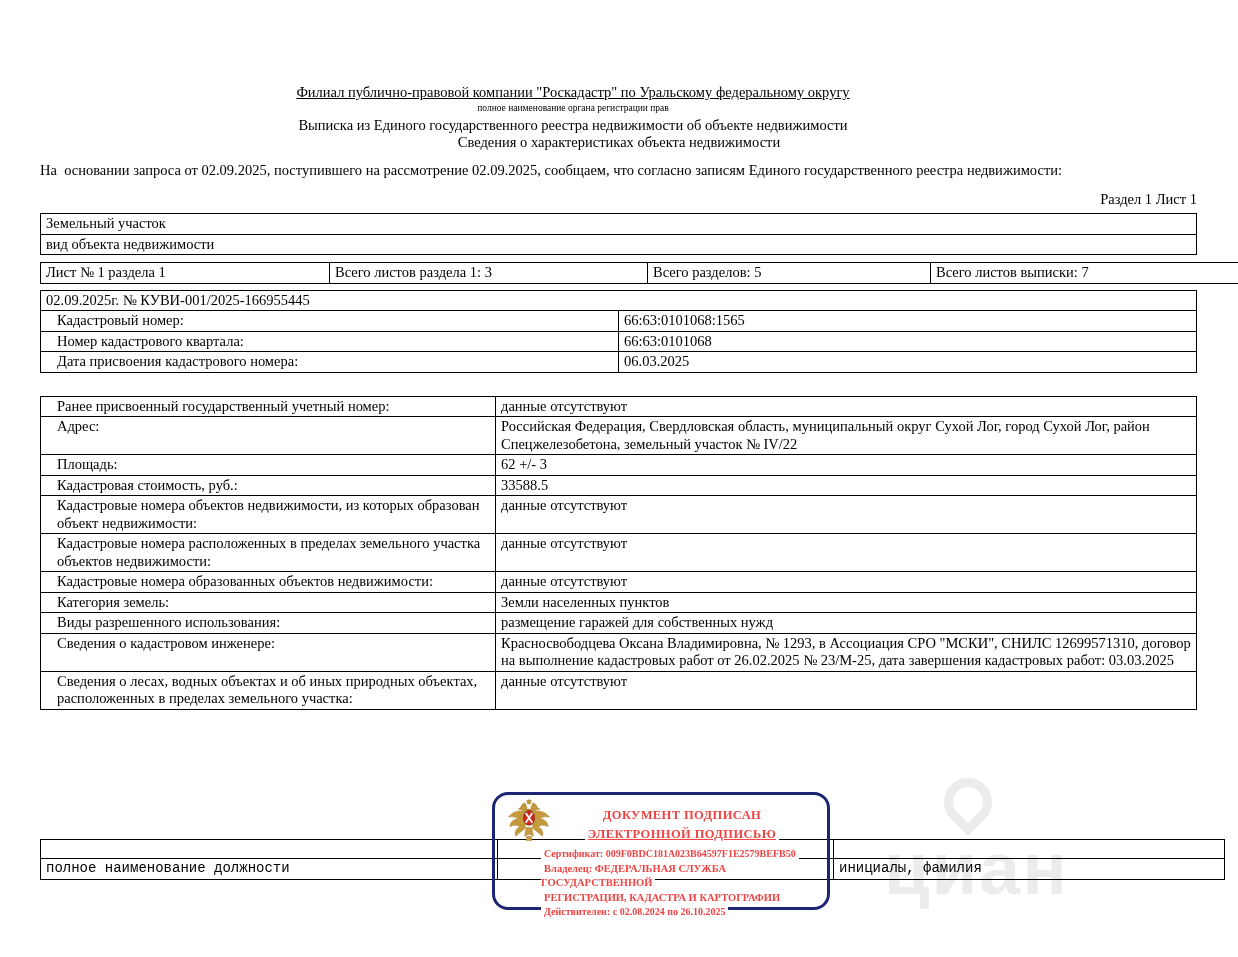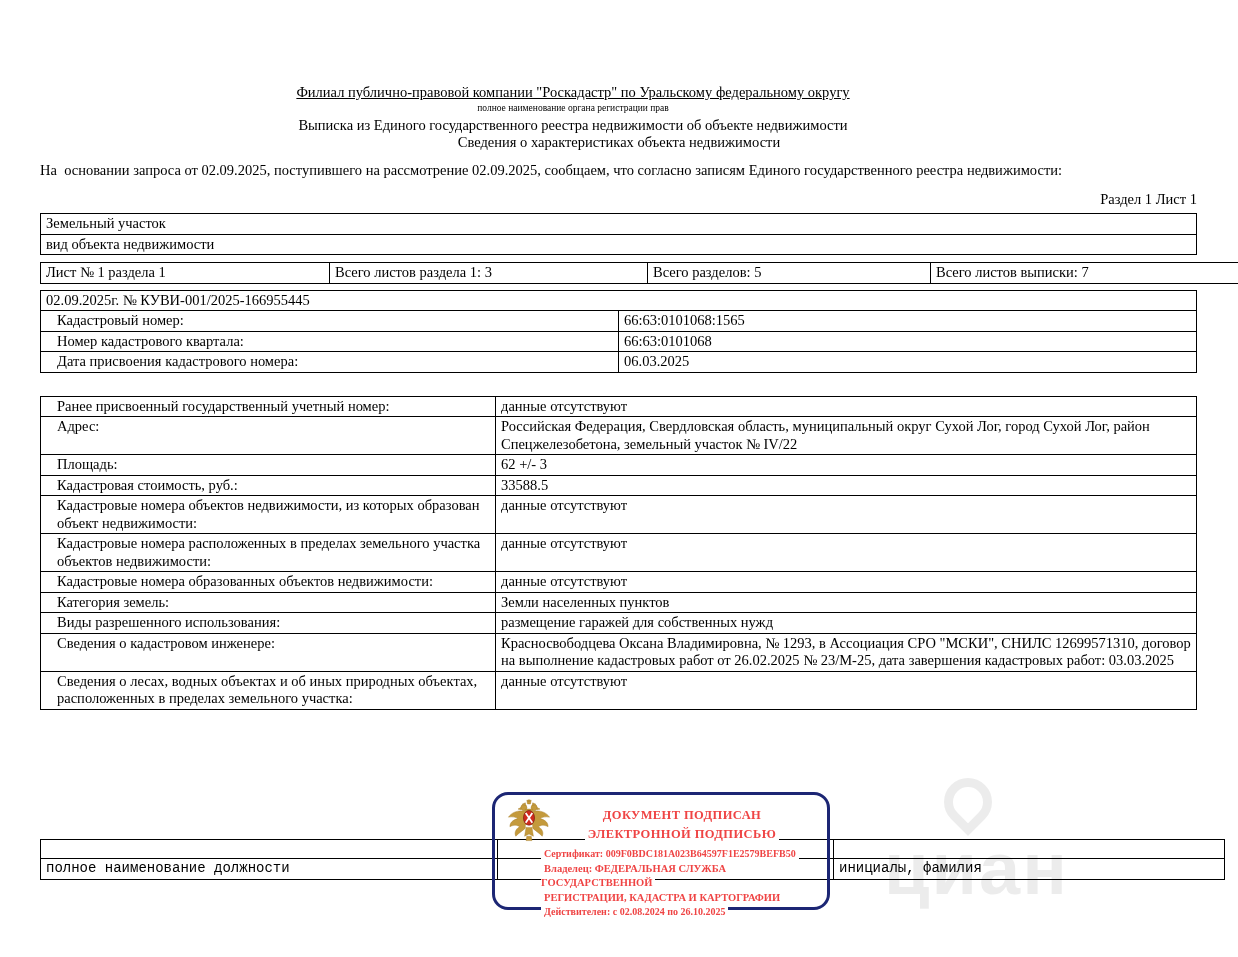--- a/index.html
+++ b/index.html
@@ -45,21 +45,21 @@
   .pin{display:inline-block;width:30px;height:30px;border:9px solid #000;
        border-radius:50% 50% 50% 0;transform:rotate(-45deg);margin-right:16px;}
   
   .stamp{
     position:absolute;left:455px;top:792px;width:332px;height:112px;
     border:3px solid #1c2674;border-radius:16px;color:#ef4444;
     font-weight:bold;background:transparent;margin-left:37px;
   }
   .stamp .eagle{position:absolute;left:12px;top:4px;}
   .stamp-head{margin:13px 6px 0 48px;text-align:center;font-size:12.5px;letter-spacing:0.4px;}
-  .stamp-head .l2{margin-top:4px;}
+  .stamp-head .l2{margin-top:4px;text-decoration:underline;}
   .stamp-details{margin:5px 4px 0 46px;font-size:10px;line-height:14.5px;}
   .stamp-details .owner{font-size:10.5px;font-family:Liberation Serif, serif;}
   .wbg{background:#fff;padding:0 3px;}
 </style>
 </head>
 <body>
 
 <div class="page">
 
   <div class="header">

